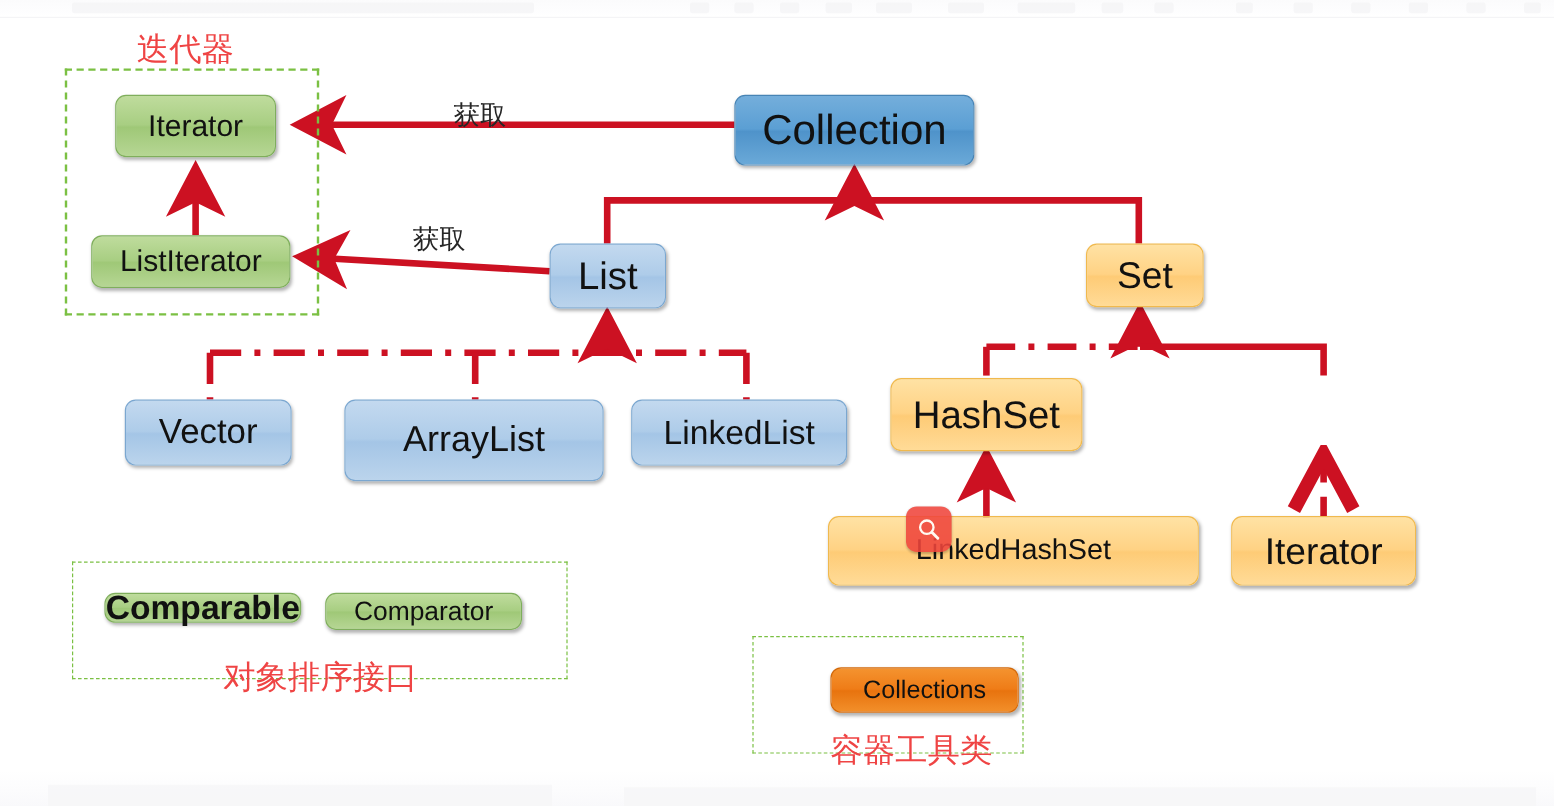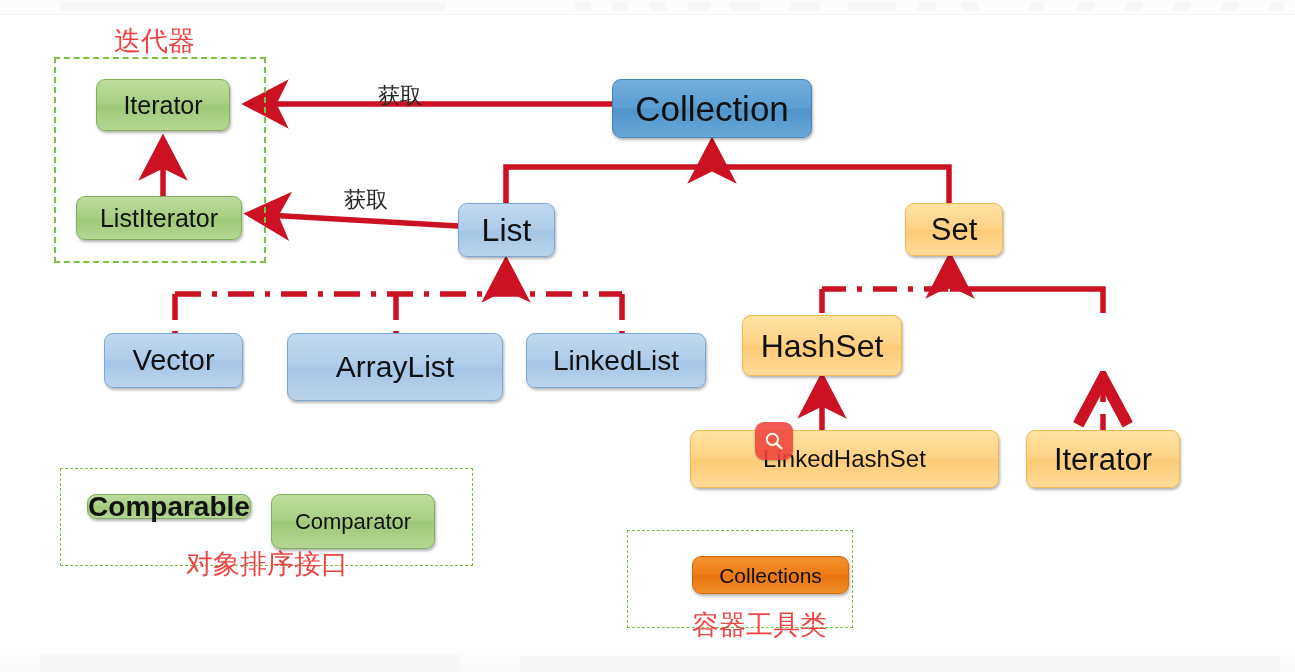--- a/index.html
+++ b/index.html
@@ -270,21 +270,21 @@
   </div>
 
   <div class="node n-amber" style="left:1026px; top:430px; width:154px; height:58px; font-size:31px;">
     <span>Iterator</span>
   </div>
 
   <div class="node n-green" style="left:87px; top:494px; width:164px; height:25px; font-size:28px;font-weight:bold;">
     <span>Comparable</span>
   </div>
 
-  <div class="node n-green" style="left:271px; top:494px; width:164px; height:55px; font-size:22px;">
+  <div class="node n-green" style="left:271px; top:494px; width:164px; height:31px; font-size:22px;">
     <span>Comparator</span>
   </div>
 
   <div class="node n-orange" style="left:668px; top:556px; width:157px; height:38px; font-size:21px;">
     <span>Collections</span>
   </div>
 
   <div class="edge-label" style="left:378px; top:85px;">获取</div>
   <div class="edge-label" style="left:344px; top:189px;">获取</div>
 

